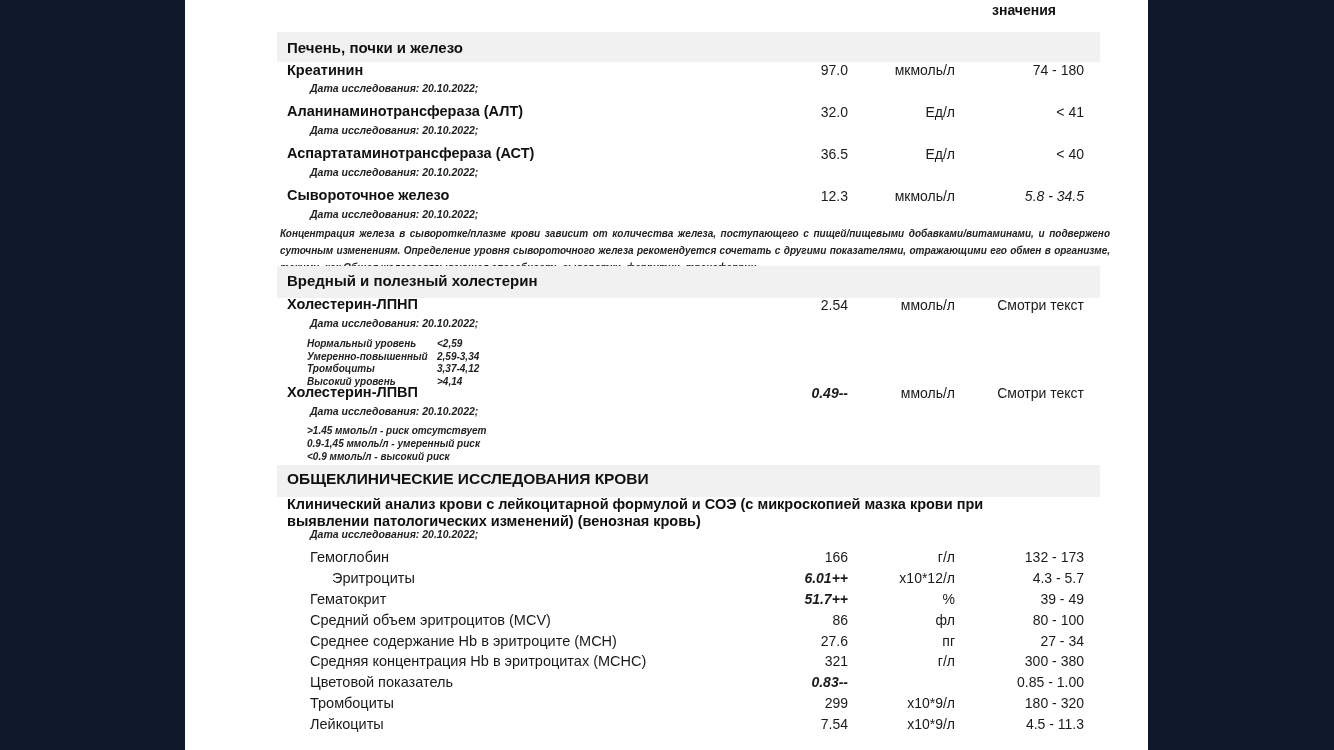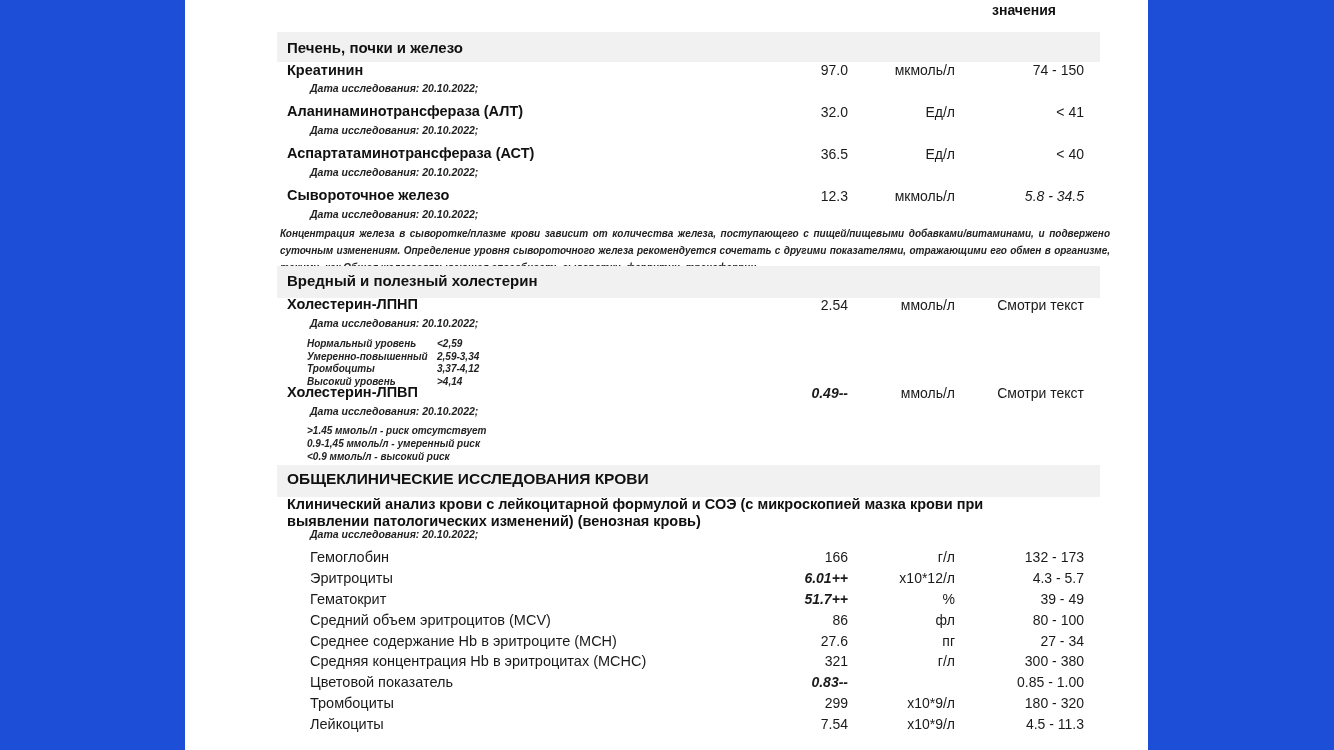--- a/index.html
+++ b/index.html
@@ -13,21 +13,21 @@
     overflow: hidden;
     font-family: "Liberation Sans", "DejaVu Sans", sans-serif;
     -webkit-font-smoothing: antialiased;
   }
 
   
   .viewport {
     position: relative;
     width: 1334px;
     height: 750px;
-    background: #1d4ed8;
+    background: #0f172a;
   }
   .page {
     position: absolute;
     left: 185px;
     top: 0;
     width: 963px;
     height: 750px;
     background: #ffffff;
     overflow: hidden;
   }
@@ -147,21 +147,21 @@
     <div class="hdr-cell" style="left:779px; top:2px; width:120px;">значения</div>
 
     <div class="band" style="top:32px; height:30px;">
       <div class="band-label" style="top:7px; font-size:15px;">Печень, почки и железо</div>
     </div>
 
     <div>
       <div class="analyte" style="top:62px;">Креатинин</div>
       <div class="val" style="top:62px;">97.0</div>
       <div class="unit" style="top:62px;">мкмоль/л</div>
-      <div class="ref" style="top:62px;">74 - 150</div>
+      <div class="ref" style="top:62px;">74 - 180</div>
       <div class="note-date" style="top:82px;">Дата исследования: 20.10.2022;</div>
     </div>
 
     <div>
       <div class="analyte" style="top:103px;">Аланинаминотрансфераза (АЛТ)</div>
       <div class="val" style="top:104px;">32.0</div>
       <div class="unit" style="top:104px;">Ед/л</div>
       <div class="ref" style="top:104px;">&lt; 41</div>
       <div class="note-date" style="top:124px;">Дата исследования: 20.10.2022;</div>
     </div>
@@ -236,21 +236,21 @@
     <div class="note-date" style="top:528px;">Дата исследования: 20.10.2022;</div>
 
     <div>
       <div class="analyte-plain" style="top:549px;">Гемоглобин</div>
       <div class="val" style="top:549px;">166</div>
       <div class="unit" style="top:549px;">г/л</div>
       <div class="ref" style="top:549px;">132 - 173</div>
     </div>
 
     <div>
-      <div class="analyte-plain" style="top:570px;">Эритроциты</div>
+      <div class="analyte-plain" style="top:570px;margin-left:22px;">Эритроциты</div>
       <div class="val flag" style="top:570px;">6.01++</div>
       <div class="unit" style="top:570px;">х10*12/л</div>
       <div class="ref" style="top:570px;">4.3 - 5.7</div>
     </div>
 
     <div>
       <div class="analyte-plain" style="top:591px;">Гематокрит</div>
       <div class="val flag" style="top:591px;">51.7++</div>
       <div class="unit" style="top:591px;">%</div>
       <div class="ref" style="top:591px;">39 - 49</div>

